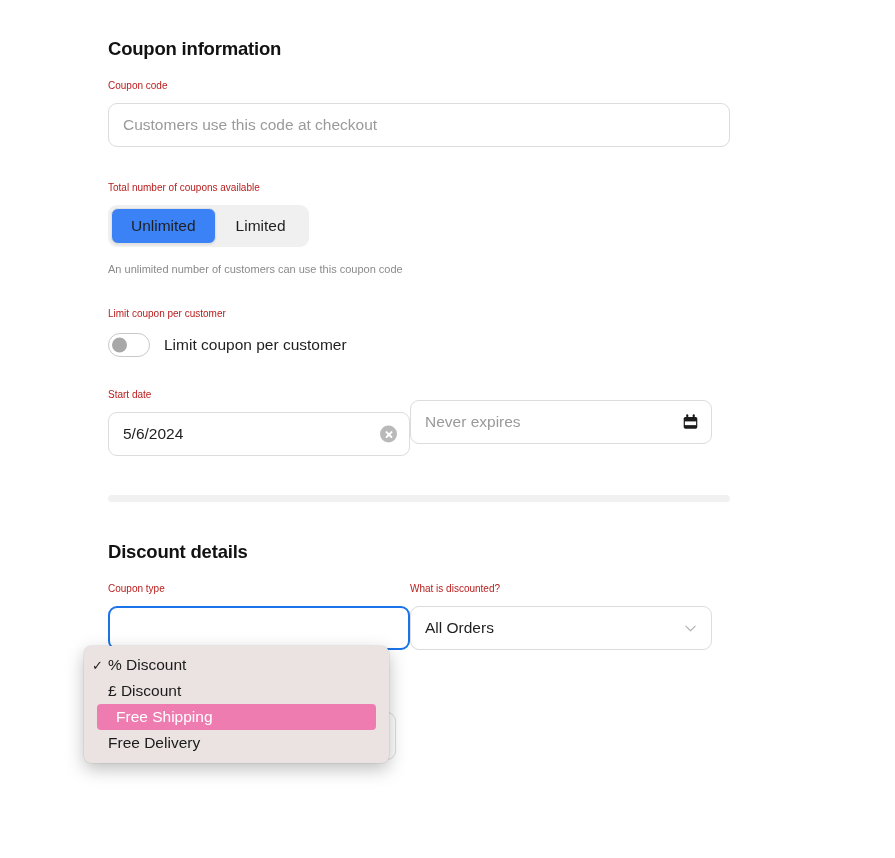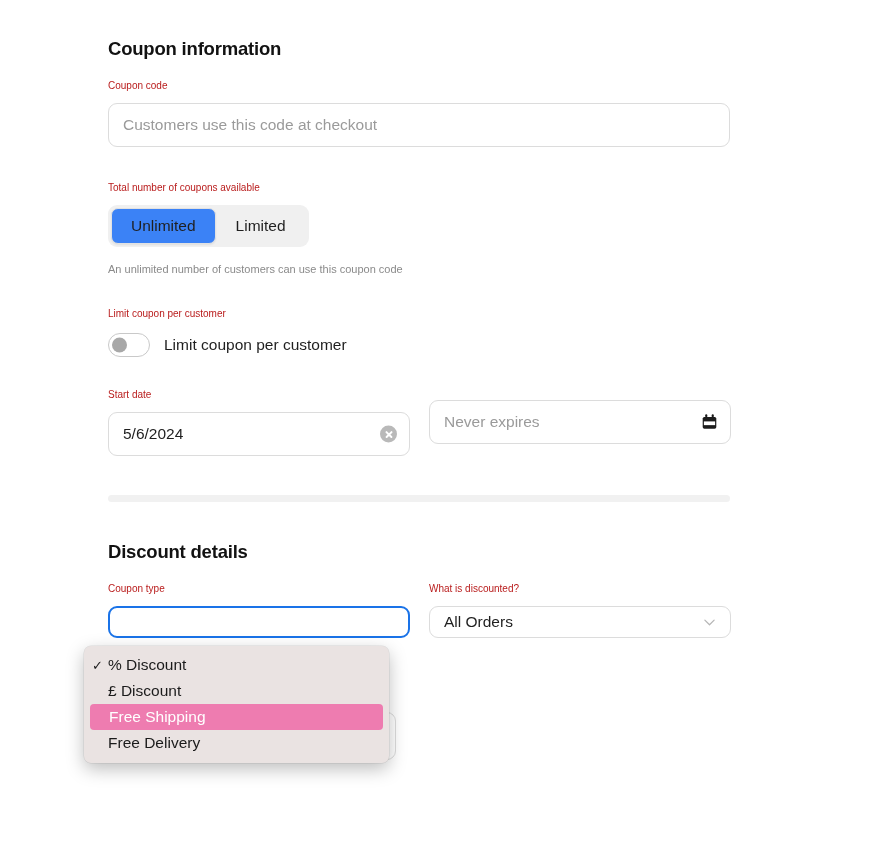--- a/index.html
+++ b/index.html
@@ -149,36 +149,35 @@
     background: #a8a8a8;
   }
   .toggle-text {
     font-size: 15.5px;
     color: #1f1f1f;
   }
 
   
   .row2 {
     display: flex;
-    gap: 19px;
   }
   .row2 > .col { width: 302px; flex: none; }
 
   
   .divider {
     height: 7px;
     border-radius: 4px;
     background: #f1f1f1;
     width: 622px;
   }
 
   
   .select {
     position: relative;
-    height: 32px;
+    height: 44px;
     border: 1px solid #dcdcdc;
     border-radius: 9px;
     background: #fff;
     display: flex;
     align-items: center;
     padding: 0 14px;
     font-size: 15.5px;
     color: #1f1f1f;
     cursor: pointer;
   }
@@ -220,21 +219,21 @@
   .menu-item .tick {
     width: 16px;
     flex: none;
     font-size: 13px;
     color: #1b1b1b;
     line-height: 1;
   }
   .menu-item.selected {
     background: #ee7cb0;
     color: #ffffff;
-    margin: 0 6px;
+    margin: 0 13px;
     border-radius: 4px;
     padding-left: 3px;
   }
   .menu-item.selected .tick { color: #ffffff; }
 
   
   .behind-field {
     position: absolute;
     left: 93px;
     top: 712px;

